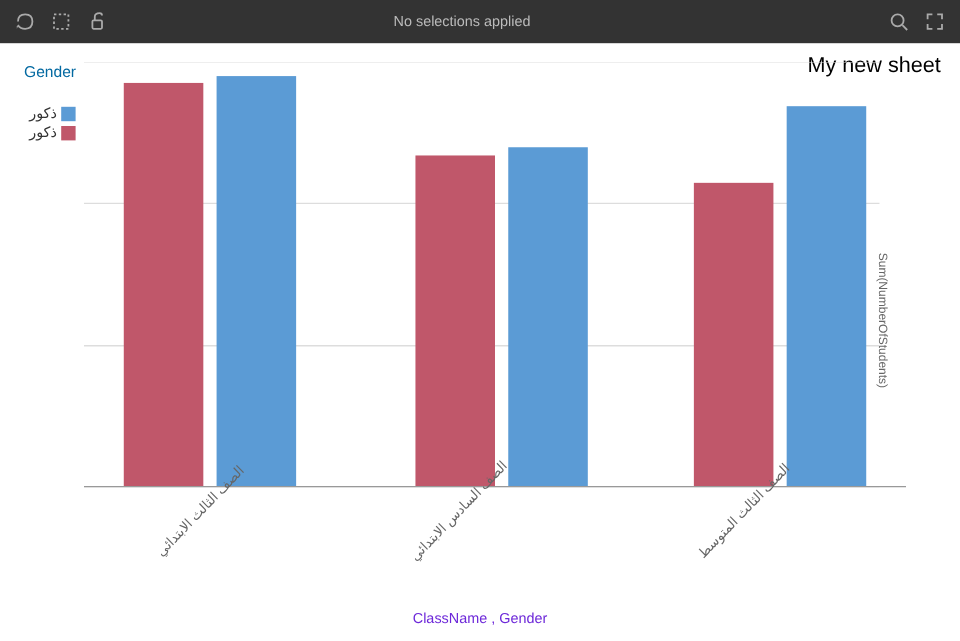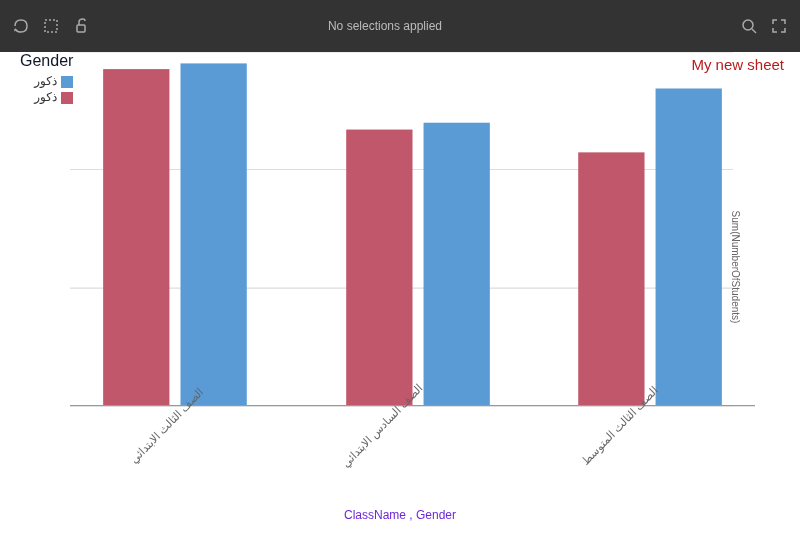--- a/index.html
+++ b/index.html
@@ -8,21 +8,21 @@
       height: 534px;
       background: #fff;
       font-family: Arial, sans-serif;
       overflow: hidden;
       position: relative;
     }
 
     
     #toolbar {
       width: 100%;
-      height: 52px;
+      height: 36px;
       background: #333;
       display: flex;
       align-items: center;
       padding: 0 10px;
       gap: 8px;
     }
     .toolbar-icon {
       width: 22px;
       height: 22px;
       display: flex;
@@ -42,39 +42,39 @@
     .toolbar-right {
       display: flex;
       align-items: center;
       gap: 8px;
       margin-left: auto;
     }
 
     
     #sheet-title {
       position: absolute;
-      top: 56px;
+      top: 44px;
       right: 16px;
-      font-size: 15px;
-      color: #b91c1c;
+      font-size: 18px;
+      color: #000000;
       font-weight: 300;
     }
 
     
     #legend {
       position: absolute;
       top: 52px;
       left: 20px;
       font-size: 12px;
       color: #333;
     }
     #legend-title {
-      font-size: 16px;
-      color: #0f172a;
-      margin-bottom: 4px;
+      font-size: 13px;
+      color: #0369a1;
+      margin-bottom: 20px;
     }
     .legend-item {
       display: flex;
       align-items: flex-end;
       gap: 4px;
       margin-bottom: 2px;
       direction: rtl;
     }
     .legend-color {
       width: 12px;

